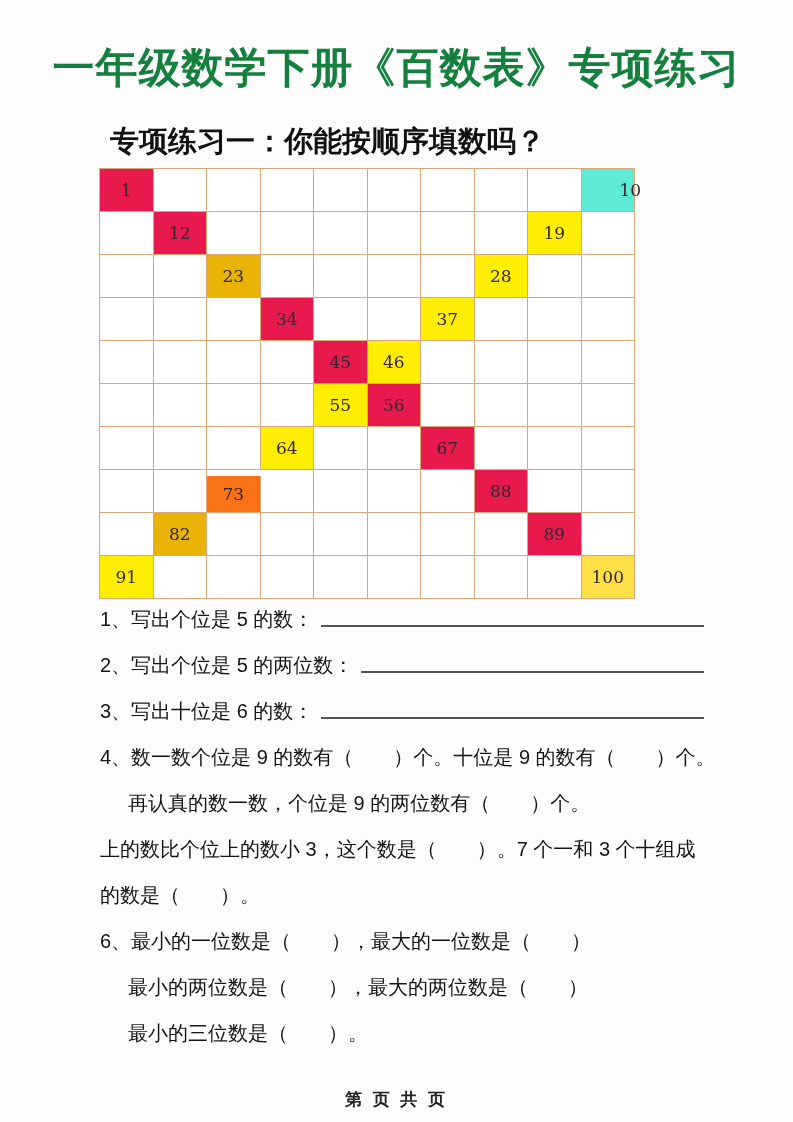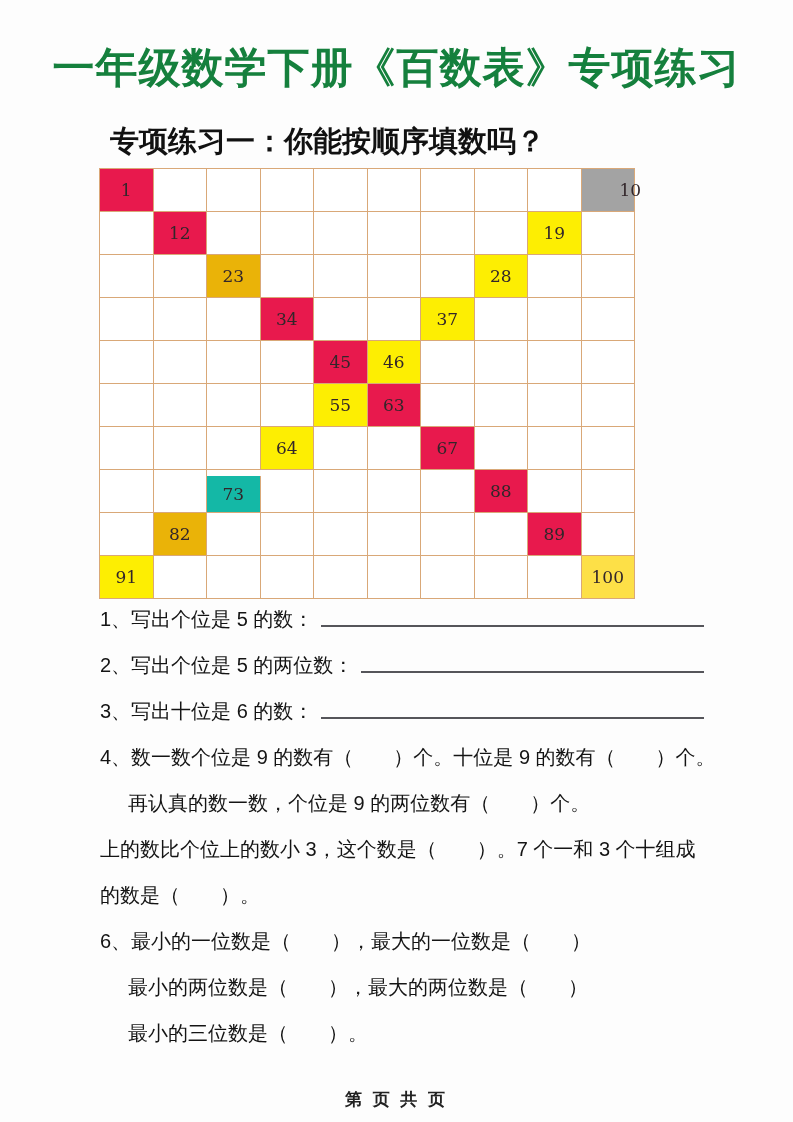--- a/index.html
+++ b/index.html
@@ -55,21 +55,21 @@
   <div class="grid" id="hundred-grid">
       <div class="cell" style="background: rgb(232, 25, 77);">1</div>
       <div class="cell"></div>
       <div class="cell"></div>
       <div class="cell"></div>
       <div class="cell"></div>
       <div class="cell"></div>
       <div class="cell"></div>
       <div class="cell"></div>
       <div class="cell"></div>
-      <div class="cell" style="background: #a3a3a3; padding-left: 45px;">10</div>
+      <div class="cell" style="background: #5eead4; padding-left: 45px;">10</div>
       <div class="cell"></div>
       <div class="cell" style="background: rgb(232, 25, 77);">12</div>
       <div class="cell"></div>
       <div class="cell"></div>
       <div class="cell"></div>
       <div class="cell"></div>
       <div class="cell"></div>
       <div class="cell"></div>
       <div class="cell" style="background: rgb(253, 238, 2);">19</div>
       <div class="cell"></div>
@@ -101,38 +101,38 @@
       <div class="cell" style="background: rgb(253, 238, 2);">46</div>
       <div class="cell"></div>
       <div class="cell"></div>
       <div class="cell"></div>
       <div class="cell"></div>
       <div class="cell"></div>
       <div class="cell"></div>
       <div class="cell"></div>
       <div class="cell"></div>
       <div class="cell" style="background: rgb(253, 238, 2);">55</div>
-      <div class="cell" style="background: rgb(232, 25, 77);">63</div>
+      <div class="cell" style="background: rgb(232, 25, 77);">56</div>
       <div class="cell"></div>
       <div class="cell"></div>
       <div class="cell"></div>
       <div class="cell"></div>
       <div class="cell"></div>
       <div class="cell"></div>
       <div class="cell"></div>
       <div class="cell" style="background: rgb(253, 238, 2);">64</div>
       <div class="cell"></div>
       <div class="cell"></div>
       <div class="cell" style="background: rgb(232, 25, 77);">67</div>
       <div class="cell"></div>
       <div class="cell"></div>
       <div class="cell"></div>
       <div class="cell"></div>
       <div class="cell"></div>
-      <div class="cell" style="background: #14b8a6; margin-top: 6px;">73</div>
+      <div class="cell" style="background: #f97316; margin-top: 6px;">73</div>
       <div class="cell"></div>
       <div class="cell"></div>
       <div class="cell"></div>
       <div class="cell"></div>
       <div class="cell" style="background: rgb(232, 25, 77);">88</div>
       <div class="cell"></div>
       <div class="cell"></div>
       <div class="cell"></div>
       <div class="cell" style="background: #eab308;">82</div>
       <div class="cell"></div>

